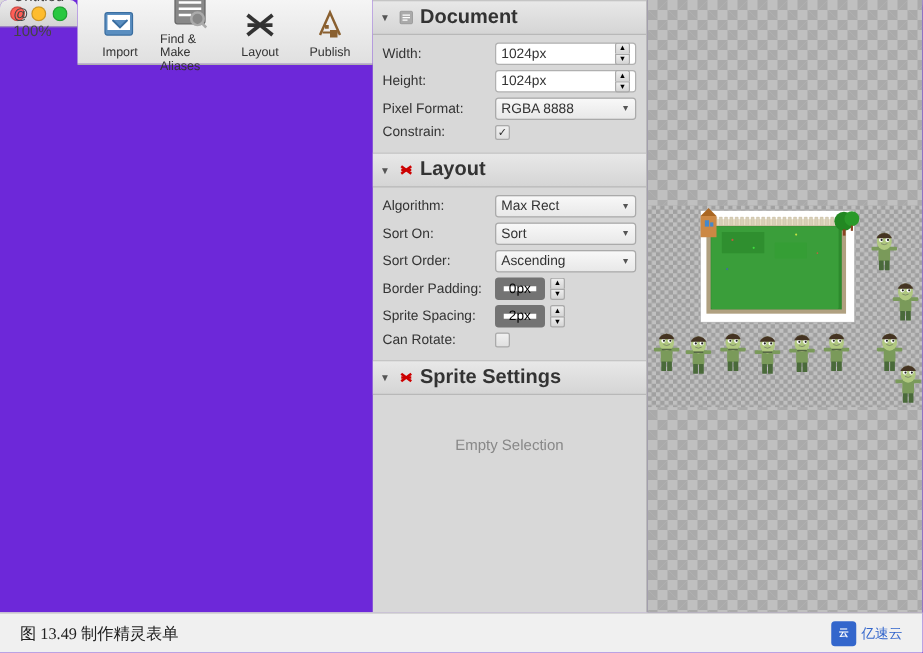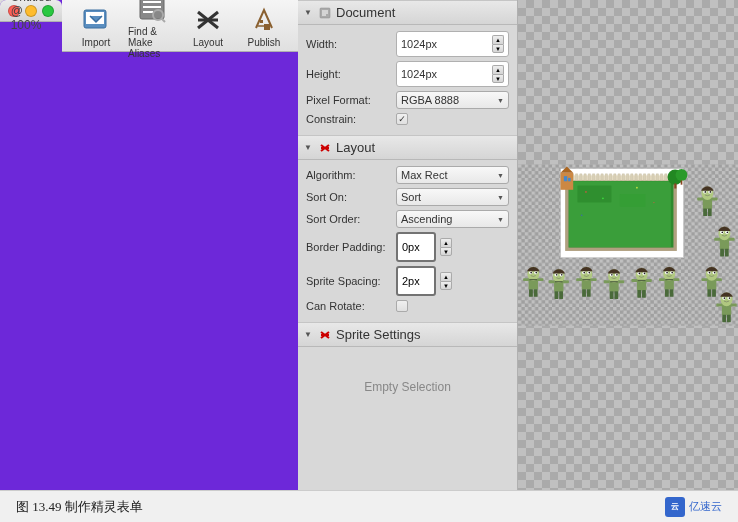--- a/index.html
+++ b/index.html
@@ -136,22 +136,22 @@
       width: 14px;
       height: 14px;
       margin-right: 4px;
       display: flex;
       align-items: center;
       justify-content: center;
       font-size: 10px;
     }
 
     .section-title {
-      font-size: 13px;
-      font-weight: 400;
+      font-size: 16px;
+      font-weight: 700;
       color: #333;
     }
 
     .section-body {
       padding: 6px 4px;
     }
 
     .field-row {
       display: flex;
       align-items: center;
@@ -167,21 +167,21 @@
       font-size: 11px;
       flex-shrink: 0;
     }
 
     .field-input {
       flex: 1;
       height: 18px;
       background: white;
       border: 1px solid #b0b0b0;
       border-radius: 3px;
-      padding: 12px 4px;
+      padding: 0 4px;
       font-size: 11px;
       display: flex;
       align-items: center;
       position: relative;
     }
 
     .field-input-text {
       flex: 1;
       color: #333;
     }
@@ -261,23 +261,23 @@
     }
 
     .small-input-row {
       display: flex;
       align-items: center;
       gap: 2px;
     }
 
     .small-input {
       width: 40px;
-      height: 30px;
+      height: 18px;
       background: white;
-      border: 2px solid #737373;
+      border: 7px solid #737373;
       border-radius: 3px;
       padding: 0 4px;
       font-size: 11px;
       display: flex;
       align-items: center;
     }
 
     
     .sprite-settings-body {
       padding: 8px;

